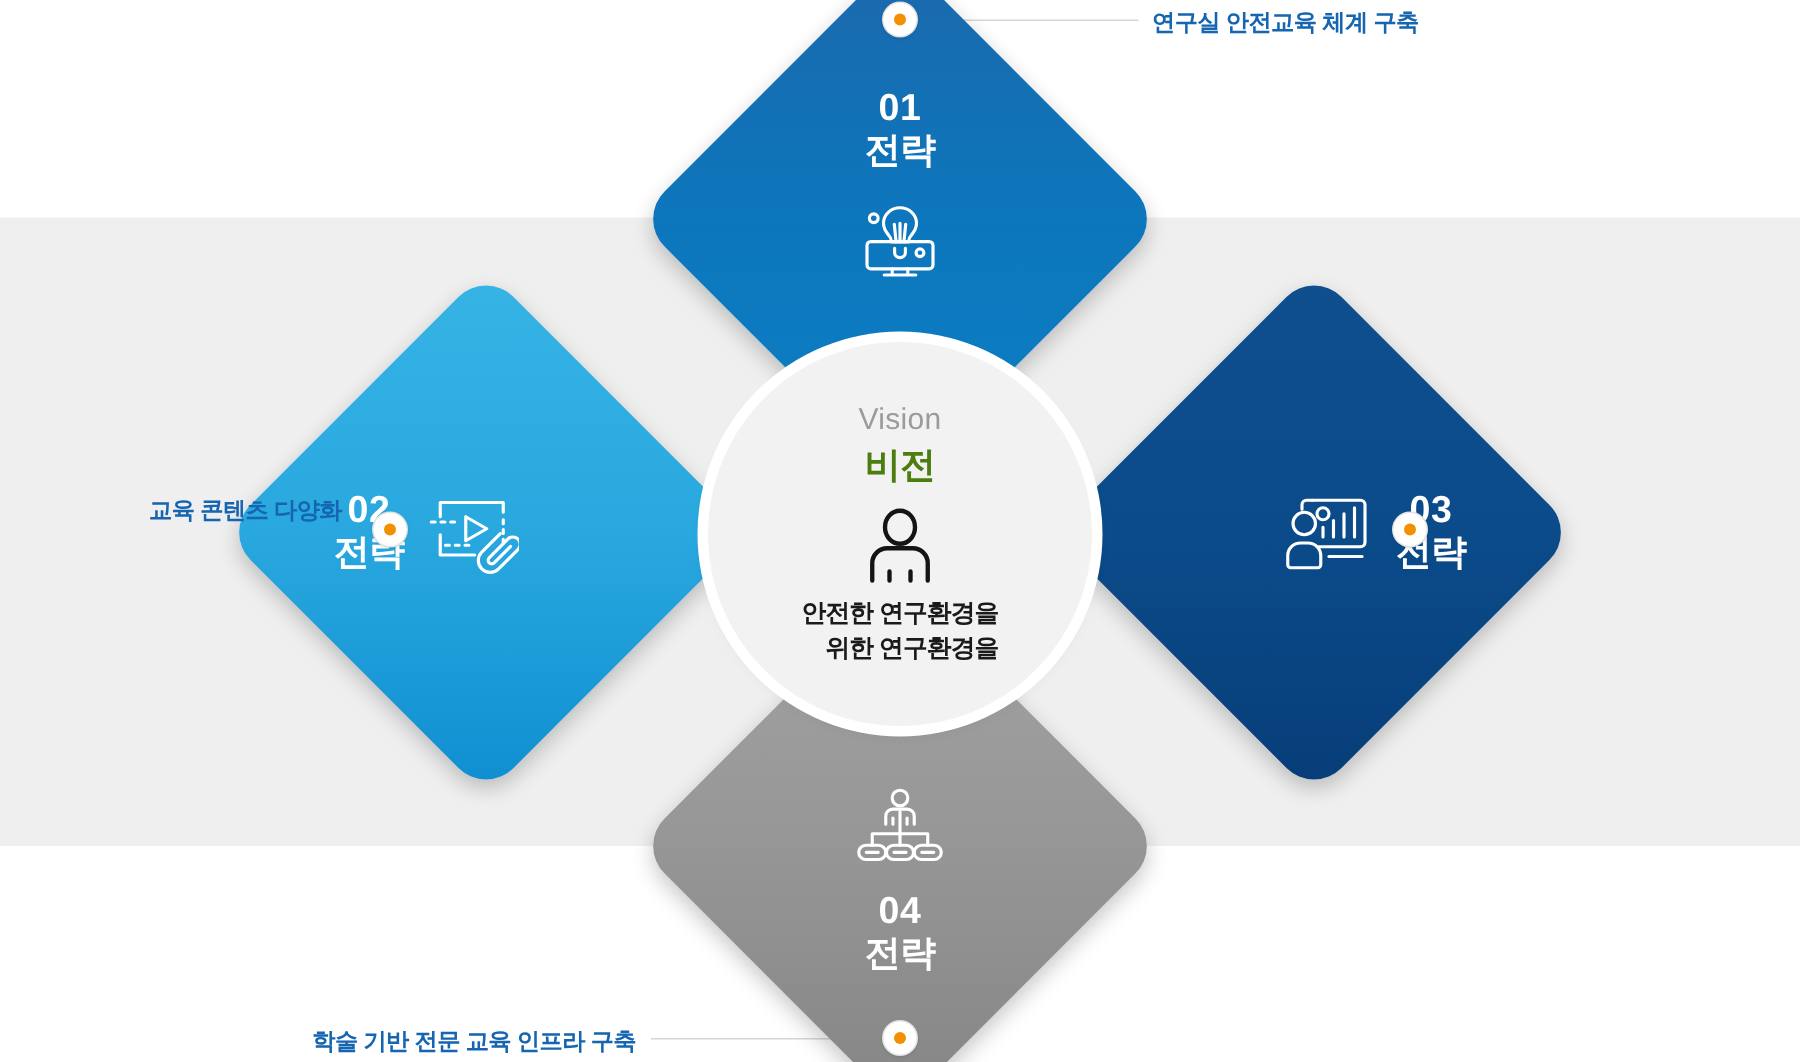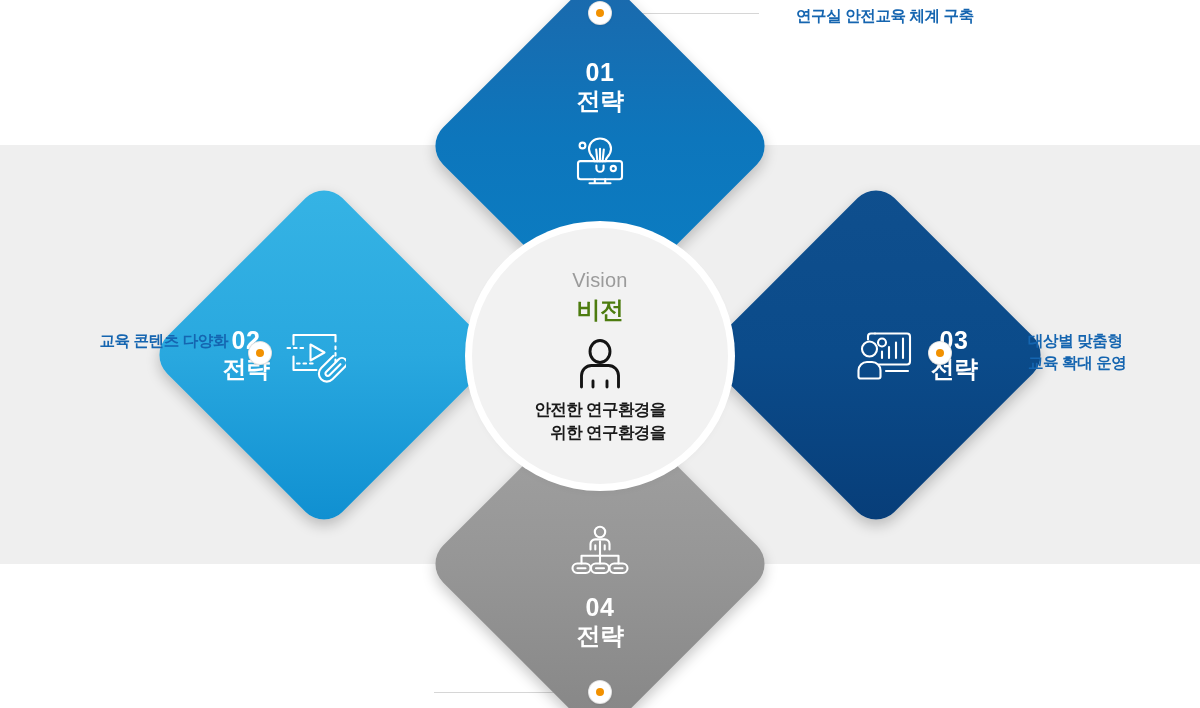--- a/index.html
+++ b/index.html
@@ -67,21 +67,21 @@
   .callout {
     position: absolute;
     z-index: 7;
     color: #1565b0;
     font-size: 15.5px;
     font-weight: bold;
     line-height: 1.45;
     letter-spacing: -0.4px;
     white-space: nowrap;
   }
-  .callout.right { text-align: left; margin-left: 28px; }
+  .callout.right { text-align: left; }
   .callout.left  { text-align: right; }
 
   
   .diamond {
     position: absolute;
     width: 248px;
     height: 248px;
     border-radius: 26px;
     transform: rotate(45deg);
     z-index: 3;
@@ -214,25 +214,24 @@
   <div class="dot" style="left:589px; top:681px;"></div>
 
   <div class="callout right" style="left:768px; top:5px;">
     <div>연구실 안전교육 체계 구축</div>
   </div>
 
   <div class="callout left" style="left:0px; top:330px; width:228px;">
     <div>교육 콘텐츠 다양화</div>
   </div>
 
-  <div class="callout right" style="left:1000px; top:330px;">
-    <div>대상별 맞춤형</div>
-    <div>교육 확대 운영</div>
-  </div>
-
+
+  <div class="callout left" style="left:0px; top:684px; width:424px;">
+    <div>학술 기반 전문 교육 인프라 구축</div>
+  </div>
 
   <div class="diamond" id="d01">
     <div class="inner">
       <div class="content">
         <div class="label-block">
           <div class="num">01</div>
           <div class="strat">전략</div>
         </div>
         <span>
           <svg class="svg-ico" width="60" height="56" viewBox="0 0 60 56" fill="none" stroke="#ffffff" stroke-width="2.1" stroke-linecap="round" stroke-linejoin="round">

